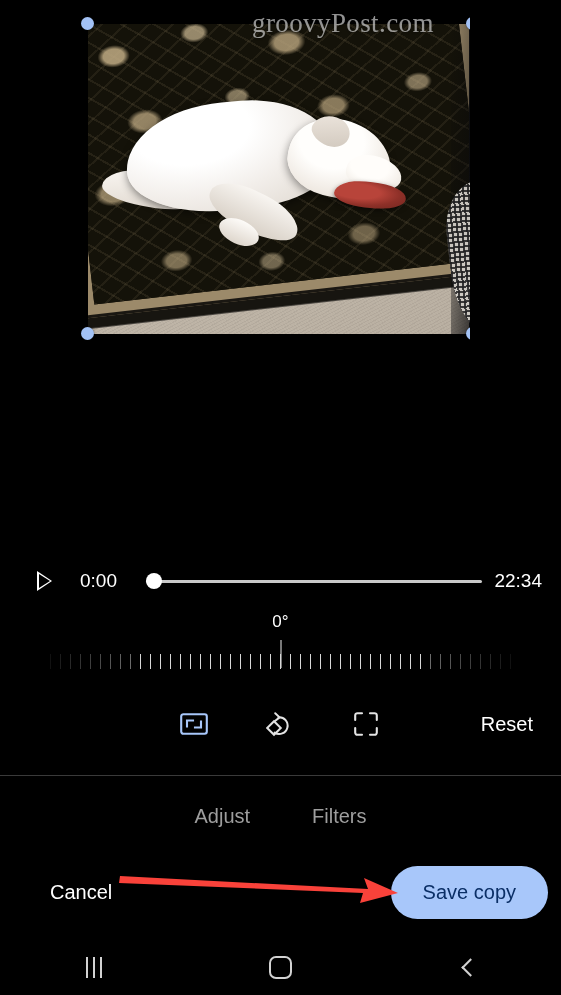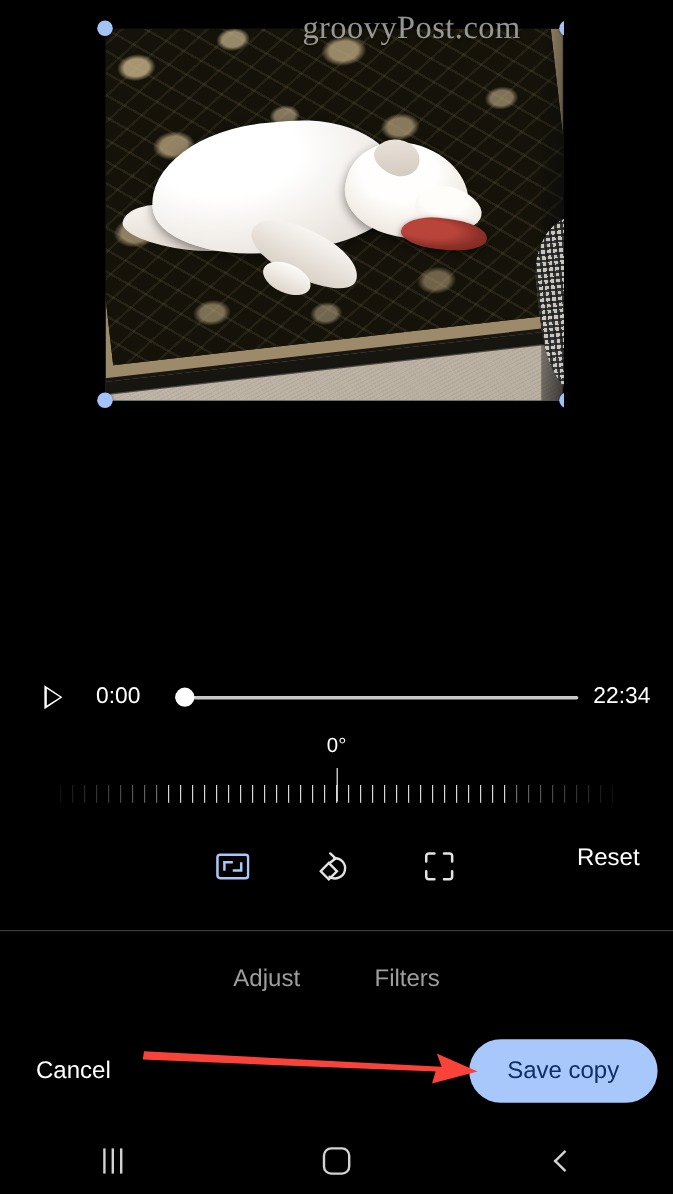--- a/index.html
+++ b/index.html
@@ -371,21 +371,21 @@
   }
   .tick { width:1px; height:15px; background:#d7d7d7; }
   .tick.dim { background:#6e6e6e; }
 
   
   .tools {
     position:absolute;
     left:0; top:698px;
     width:561px; height:52px;
     display:flex;
-    align-items:flex-start;
+    align-items:center;
   }
   .tool {
     width:52px; height:48px;
     display:flex; align-items:center; justify-content:center;
   }
   .tool-ar   { margin-left:168px; }
   .tool-rot  { margin-left:34px; }
   .tool-free { margin-left:34px; }
   .reset-btn {
     margin-left:auto;
@@ -426,20 +426,21 @@
     padding:10px 28px;
   }
 
   
   .actions {
     position:absolute;
     left:0; top:860px;
     width:561px; height:64px;
     display:flex;
     align-items:center;
+    padding-left:20px;
   }
   .cancel-btn {
     margin-left:24px;
     color:#fff;
     font-size:20px;
     padding:8px 6px;
   }
   .save-btn {
     margin-left:auto;
     margin-right:13px;

